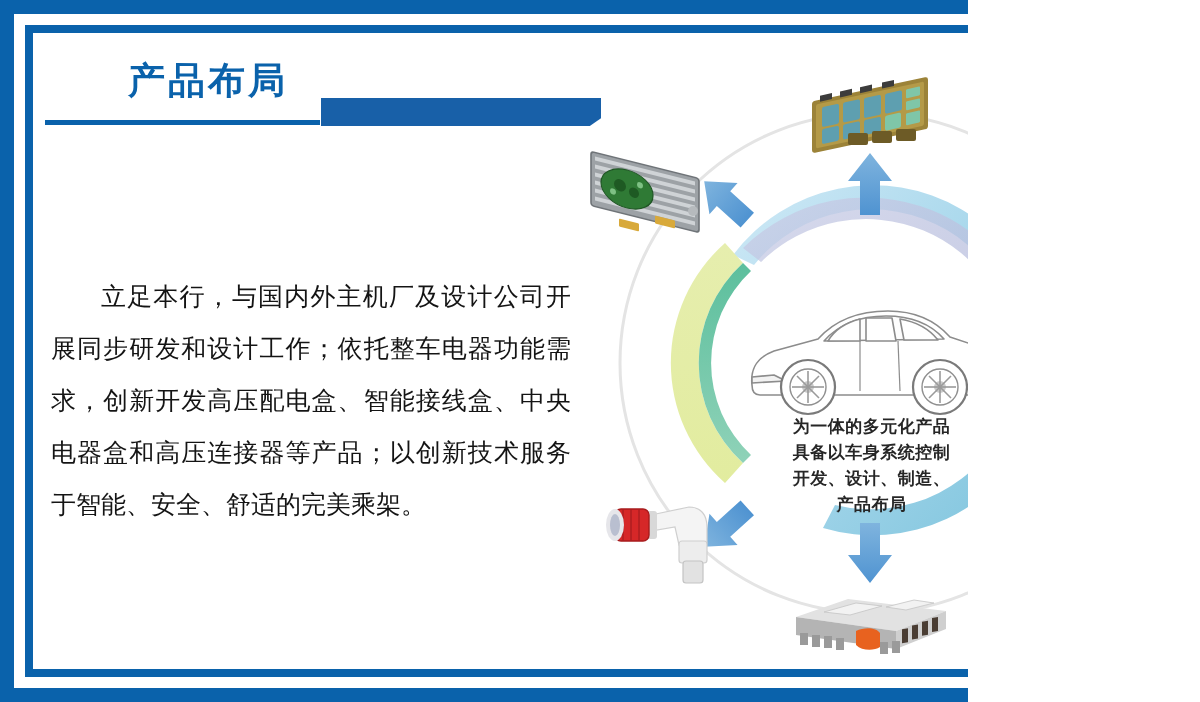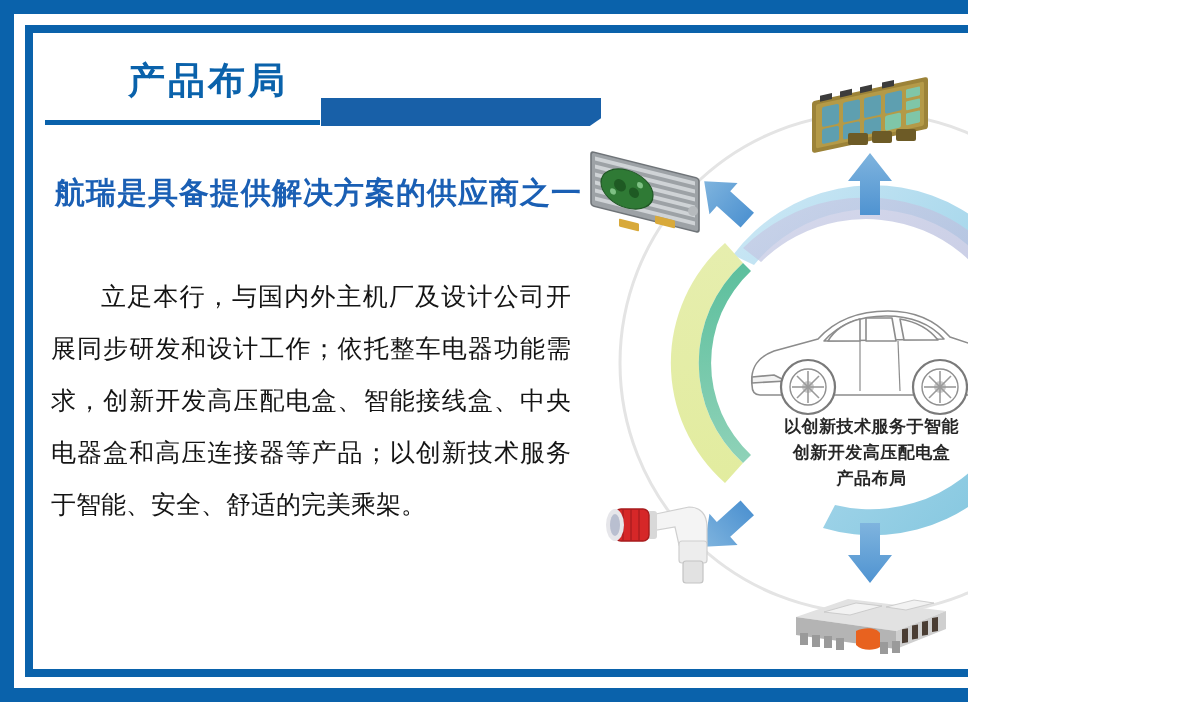--- a/index.html
+++ b/index.html
@@ -156,21 +156,20 @@
   <div class="frame-inner"></div>
 
   <div class="canvas">
 
     <div class="title-block">
       <div class="title-rule"></div>
       <div class="title-bar"></div>
       <div class="title-text">产品布局</div>
     </div>
 
-    <div class="subtitle">航瑞是具备提供解决方案的供应商之一</div>
 
     <div class="body-text">立足本行，与国内外主机厂及设计公司开展同步研发和设计工作；依托整车电器功能需求，创新开发高压配电盒、智能接线盒、中央电器盒和高压连接器等产品；以创新技术服务于智能、安全、舒适的完美乘架。</div>
 
     <div class="diagram">
       <svg width="594" height="600" viewBox="0 0 594 600" xmlns="http://www.w3.org/2000/svg">
         <defs>
           <linearGradient id="gradBlueArc" x1="0" y1="0" x2="1" y2="1">
             <stop offset="0%" stop-color="#cfe9f6"></stop>
             <stop offset="45%" stop-color="#a9d8ec"></stop>
             <stop offset="100%" stop-color="#7cc3dc"></stop>
@@ -433,20 +432,21 @@
           </g>
           <g fill="#d8a93a">
             <rect x="10" y="20" width="20" height="8" rx="1" transform="skewY(14)"></rect>
             <rect x="-26" y="32" width="20" height="8" rx="1" transform="skewY(14)"></rect>
           </g>
           <circle cx="48" cy="18" r="5" fill="#b6babd"></circle>
         </g>
       </svg>
 
       <div class="center-caption">
-        <span>以创新技术服务于智能</span>
-        <span>创新开发高压配电盒</span>
+        <span>为一体的多元化产品</span>
+        <span>具备以车身系统控制</span>
+        <span>开发、设计、制造、</span>
         <span>产品布局</span>
       </div>
     </div>
 
   </div>
 </div>
 
 </body></html>

